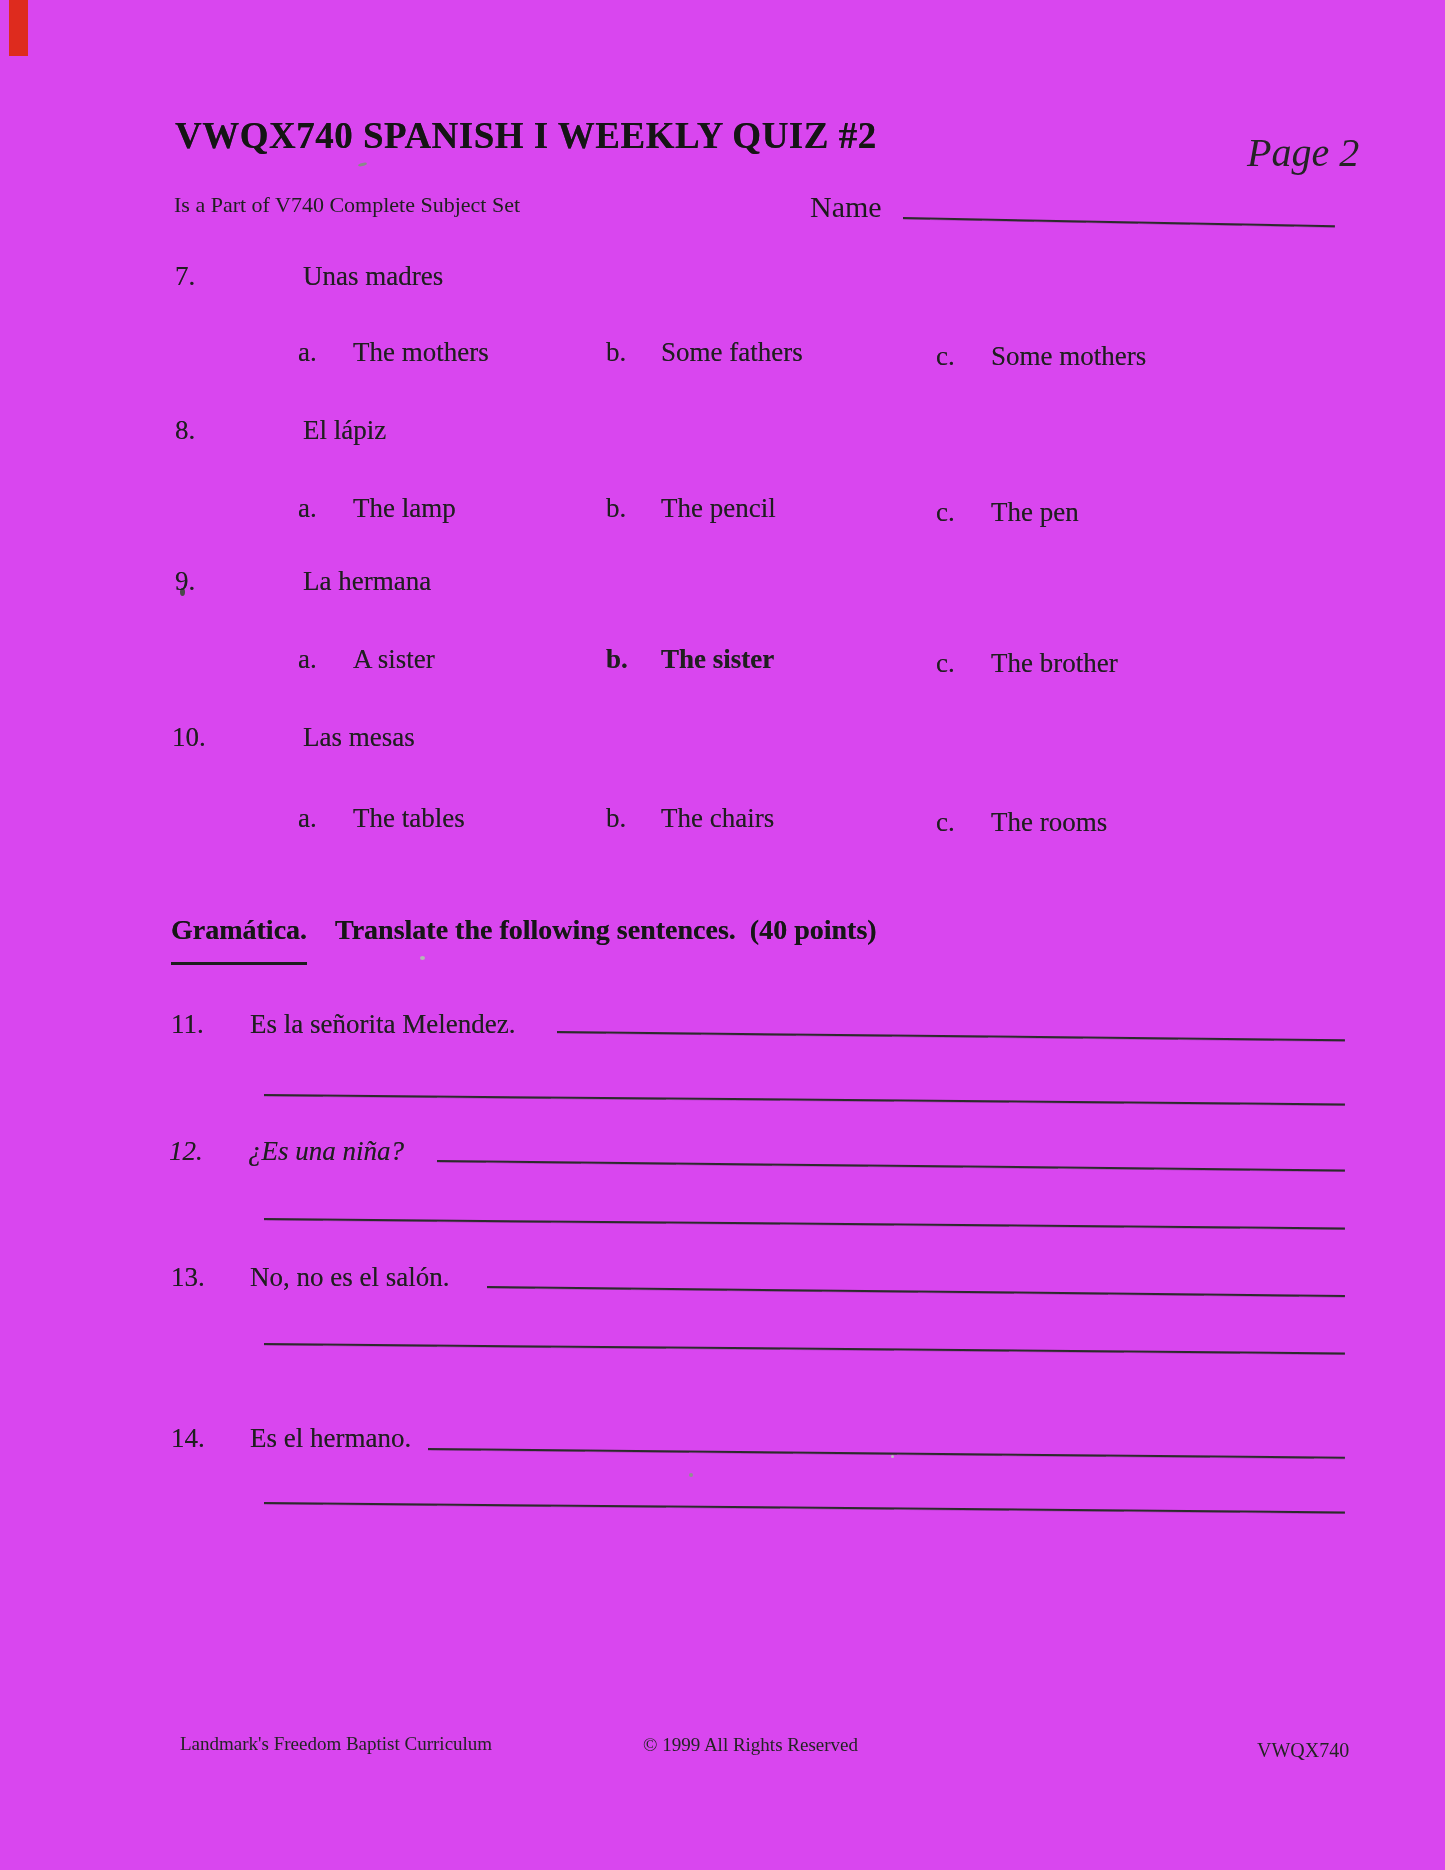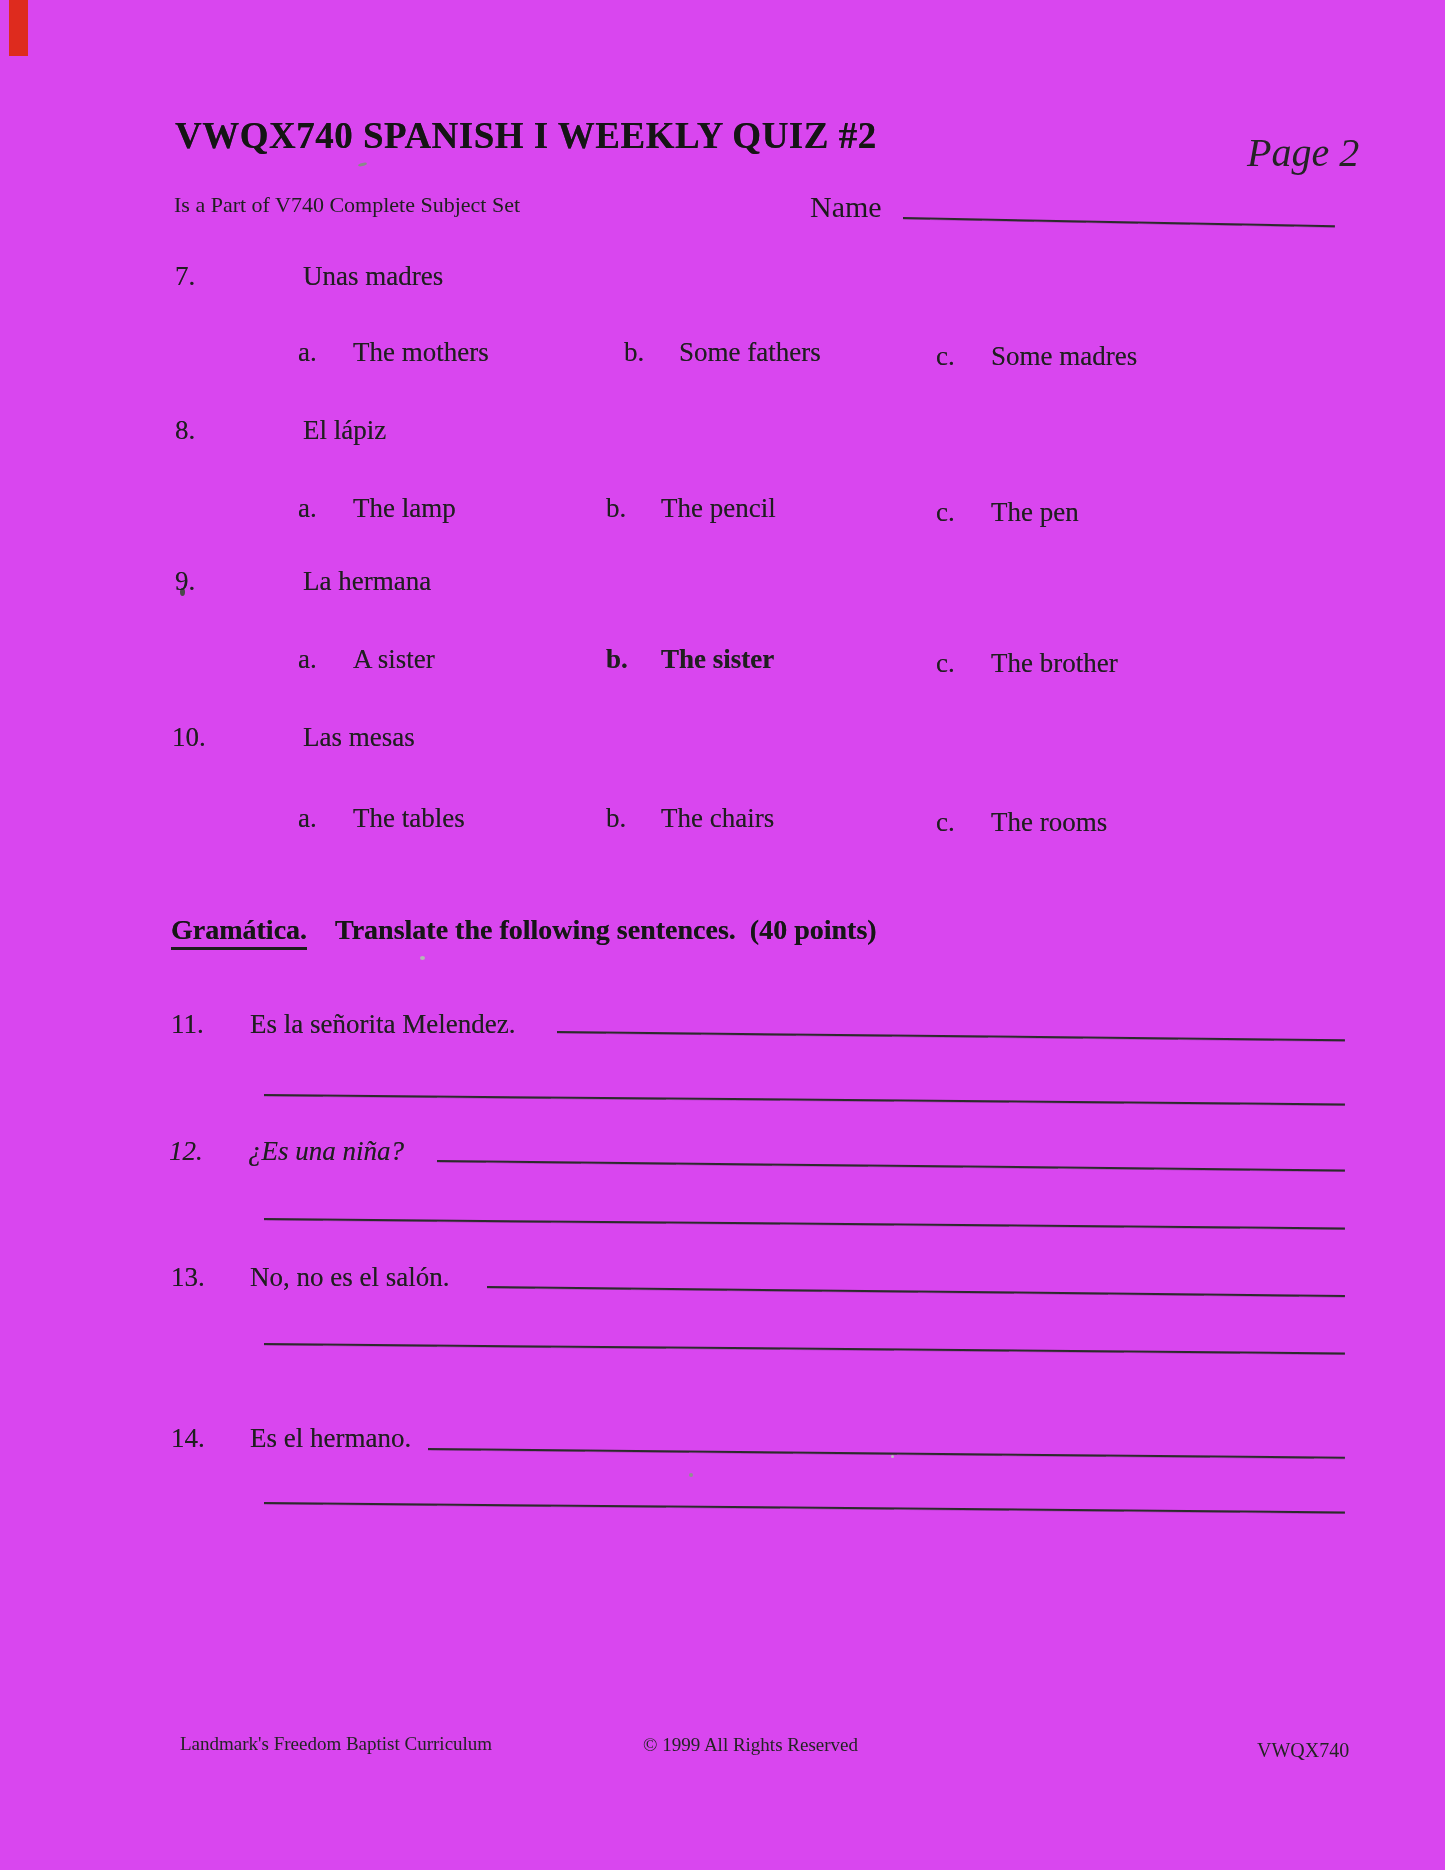--- a/index.html
+++ b/index.html
@@ -14,21 +14,21 @@
   .abs{position:absolute;white-space:nowrap;line-height:1.15;}
   .title{font-size:37px;font-weight:bold;letter-spacing:.5px;color:#151515;text-shadow:0 0 .6px rgba(20,20,20,.75);}
   .pagenum{font-size:40px;font-style:italic;color:#242424;}
   .subtitle{font-size:22px;color:#202020;}
   .namelabel{font-size:30px;color:#1c1c1c;}
   .qtext{font-size:27px;color:#1f1f1f;text-shadow:0 0 .4px rgba(30,30,30,.55);}
   .qnum-mc{display:inline-block;width:128px;}
   .qnum-gr{display:inline-block;width:79px;}
   .optletter{display:inline-block;width:55px;}
   .gheading{font-size:28px;font-weight:bold;color:#161616;text-shadow:0 0 .5px rgba(20,20,20,.6);}
-  .gword{border-bottom:3px solid #1d1d1d;padding-bottom:1px;margin-right:28px;display:inline-block;}
+  .gword{border-bottom:3px solid #1d1d1d;padding-bottom:16px;margin-right:28px;display:inline-block;}
   .gpoints{margin-left:14px;}
   .line{height:0;border-top:2px solid #2b2b2b;transform-origin:left center;box-shadow:0 .5px 0 rgba(40,40,40,.35);}
   .footer{font-size:19px;color:#242424;}
   .speck{position:absolute;border-radius:50%;}
   .redmark{position:absolute;left:9px;top:0;width:19px;height:56px;background:#de2b1e;}
 </style>
 </head>
 <body>
 
 <div class="page">
@@ -45,25 +45,25 @@
   <div class="abs subtitle" style="left:174px;top:192px;">Is a Part of V740 Complete Subject Set</div>
   <div class="abs namelabel" style="left:810px;top:190px;">Name</div>
   <div class="abs line" style="left:903px;top:217px;width:432px;transform:rotate(1.1deg);"></div>
 
   <div class="abs qtext" style="left:175px;top:261px;">
     <span class="qnum-mc">7.</span><span>Unas madres</span>
   </div>
   <div class="abs qtext" style="left:298px;top:337px;">
     <span class="optletter">a.</span><span>The mothers</span>
   </div>
-  <div class="abs qtext" style="left:624px;top:337px;">
+  <div class="abs qtext" style="left:606px;top:337px;">
     <span class="optletter">b.</span><span>Some fathers</span>
   </div>
   <div class="abs qtext" style="left:936px;top:341px;">
-    <span class="optletter">c.</span><span>Some madres</span>
+    <span class="optletter">c.</span><span>Some mothers</span>
   </div>
 
   <div class="abs qtext" style="left:175px;top:415px;">
     <span class="qnum-mc">8.</span><span>El lápiz</span>
   </div>
   <div class="abs qtext" style="left:298px;top:493px;">
     <span class="optletter">a.</span><span>The lamp</span>
   </div>
   <div class="abs qtext" style="left:606px;top:493px;">
     <span class="optletter">b.</span><span>The pencil</span>

